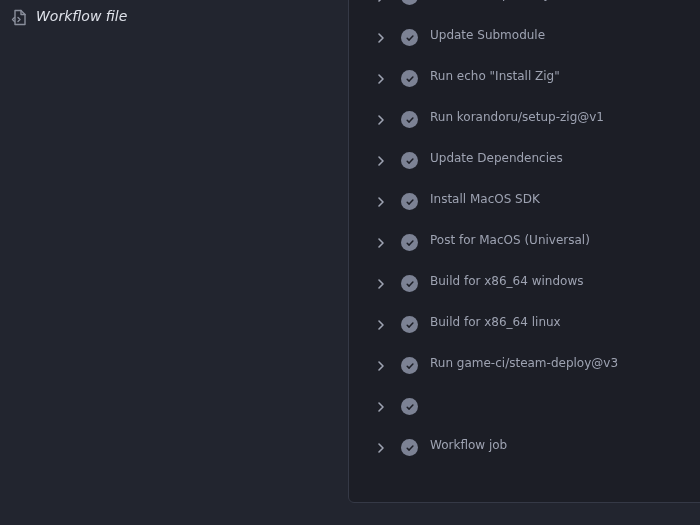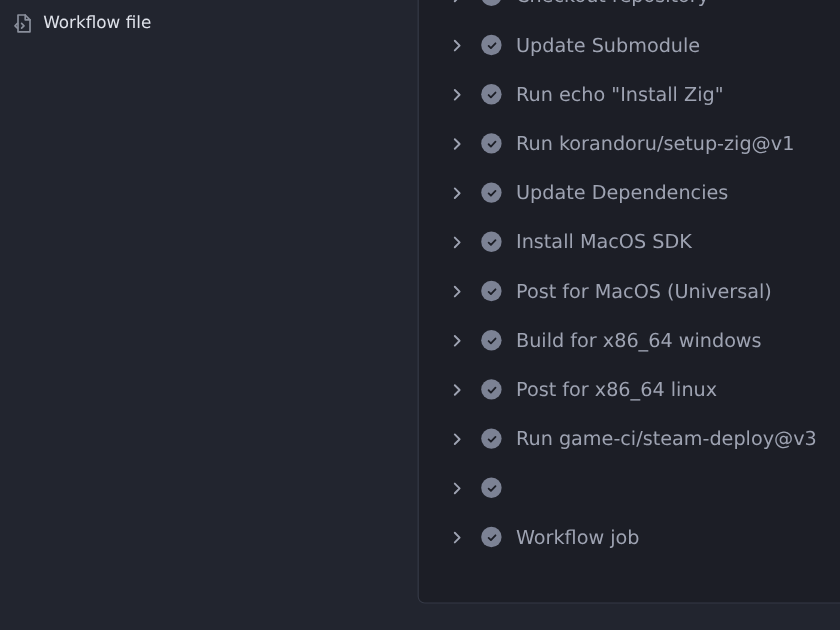--- a/index.html
+++ b/index.html
@@ -7,22 +7,23 @@
       width: 700px; height: 525px; overflow: hidden;
       background: #22252f;
       font-family: "DejaVu Sans", "Liberation Sans", sans-serif;
       color: #c9ccd6;
     }
     .sidebar {
       position: absolute; left: 0; top: 0; width: 340px; height: 525px;
     }
     .sidebar-item {
       position: absolute; left: 10px; top: 8px;
-      display: flex; align-items: center; height: 22px;
+      display: flex; height: 22px;
       cursor: pointer;
+      font-style: italic;
     }
     .sidebar-item .icon {
       width: 18px; height: 18px; margin-right: 8px;
       display: flex; align-items: center; justify-content: center;
     }
     .sidebar-item .label {
       font-size: 14px; color: #dfe2ea;
     }
     .panel {
       position: absolute; left: 348px; top: -12px; width: 380px; height: 515px;
@@ -42,21 +43,21 @@
       position: absolute; left: 27px; top: 14px; width: 12px; height: 14px;
       display: flex; align-items: center; justify-content: center;
     }
     .step .check {
       position: absolute; left: 53px; top: 12px; width: 17px; height: 17px;
       border-radius: 50%; background: #7c8294;
       display: flex; align-items: center; justify-content: center;
     }
     .step .step-label {
       position: absolute; left: 82px; top: 11px;
-      font-size: 16px; color: #9ea3b2; white-space: nowrap;
+      font-size: 12px; color: #9ea3b2; white-space: nowrap;
     }
   </style>
 </head>
 <body>
 
 <div class="sidebar">
   <div class="sidebar-item">
     <span class="icon">
       <svg width="16" height="17" viewBox="0 0 16 17" fill="none" stroke="#8a8f9c" stroke-width="1.4" stroke-linejoin="round" stroke-linecap="round">
         <path d="M4 1.5h6l4 4v10H4z"></path>
@@ -180,21 +181,21 @@
     <span class="chev">
         <svg width="8" height="12" viewBox="0 0 8 12">
           <path d="M2 2l4 4-4 4" fill="none" stroke="#9ea3b2" stroke-width="1.6" stroke-linecap="round" stroke-linejoin="round"></path>
         </svg>
       </span>
     <span class="check">
         <svg width="10" height="10" viewBox="0 0 10 10">
           <path d="M2.2 5.2l1.9 1.9 3.8-4" fill="none" stroke="#1c1e26" stroke-width="1.5" stroke-linecap="round" stroke-linejoin="round"></path>
         </svg>
       </span>
-    <span class="step-label">Post for x86_64 linux</span>
+    <span class="step-label">Build for x86_64 linux</span>
   </div>
   <div class="step">
     <span class="chev">
         <svg width="8" height="12" viewBox="0 0 8 12">
           <path d="M2 2l4 4-4 4" fill="none" stroke="#9ea3b2" stroke-width="1.6" stroke-linecap="round" stroke-linejoin="round"></path>
         </svg>
       </span>
     <span class="check">
         <svg width="10" height="10" viewBox="0 0 10 10">
           <path d="M2.2 5.2l1.9 1.9 3.8-4" fill="none" stroke="#1c1e26" stroke-width="1.5" stroke-linecap="round" stroke-linejoin="round"></path>

